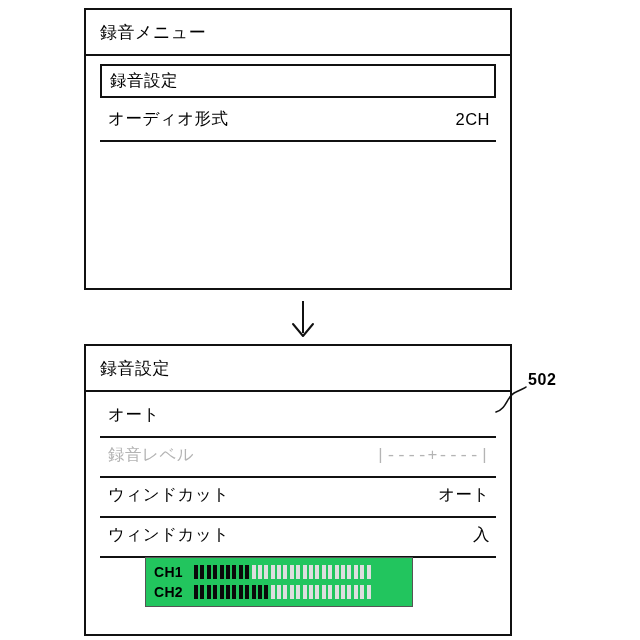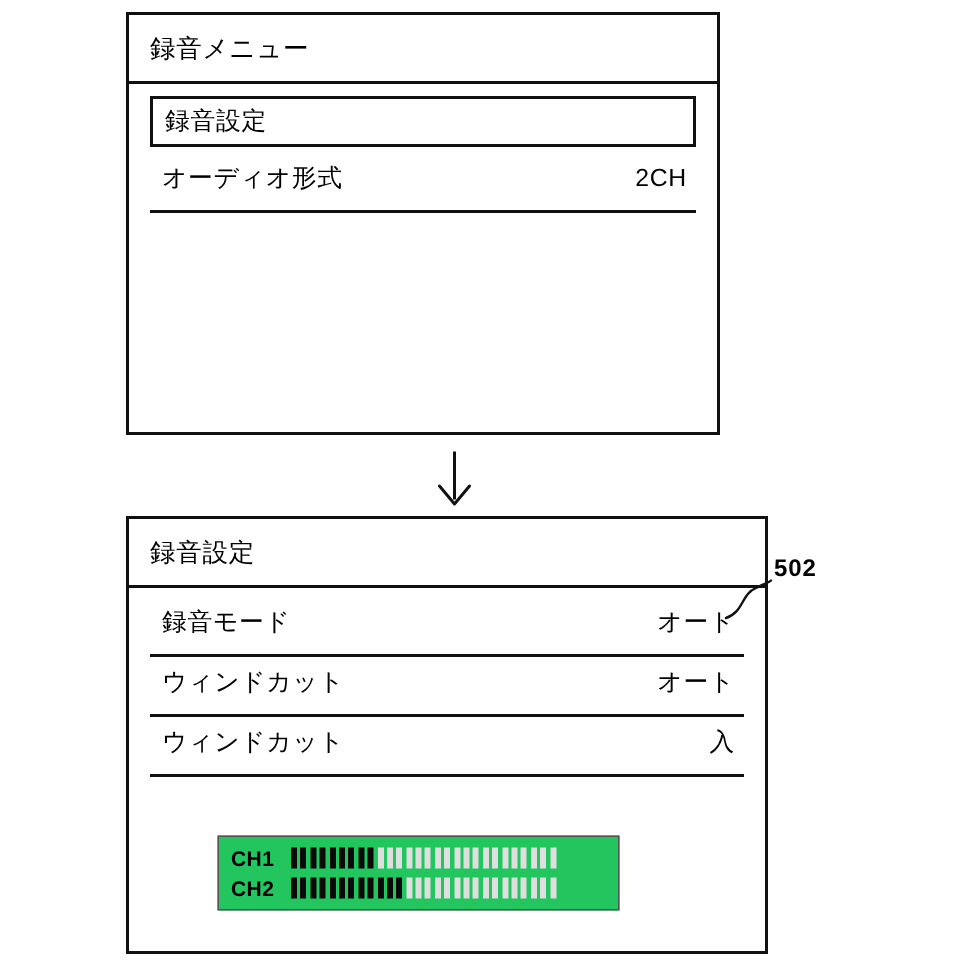--- a/index.html
+++ b/index.html
@@ -28,21 +28,21 @@
   
   .screen {
     position: absolute;
     box-sizing: border-box;
     background: #ffffff;
     border: 2px solid #111111;
   }
   #screen-501 {
     left: 84px;
     top: 8px;
-    width: 396px;
+    width: 428px;
     height: 282px;
   }
   #screen-502 {
     left: 84px;
     top: 344px;
     width: 428px;
     height: 292px;
   }
 
   
@@ -165,21 +165,21 @@
     height: 38px;
   }
 
   
   .callout {
     position: absolute;
     width: 110px;
     height: 56px;
   }
   #callout-501 { left: 508px; top: 34px; }
-  #callout-502 { left: 480px; top: 372px; }
+  #callout-502 { left: 492px; top: 372px; }
 
   .callout-number {
     position: absolute;
     left: 36px;
     top: 0px;
     font-size: 16px;
     font-weight: bold;
     letter-spacing: 0.6px;
     line-height: 1;
   }
@@ -225,24 +225,27 @@
 
   <div class="screen" id="screen-502">
 
     <div class="screen-title-bar">
       <span class="screen-title">録音設定</span>
     </div>
 
     <div class="menu-list">
 
       <div class="menu-row">
-        <span class="row-label">録音モード</span>
         <span class="row-value">オート</span>
       </div>
 
+      <div class="menu-row disabled">
+        <span class="row-label">録音レベル</span>
+        <span class="row-value level-slider">|----+----|</span>
+      </div>
 
       <div class="menu-row">
         <span class="row-label">ウィンドカット</span>
         <span class="row-value">オート</span>
       </div>
 
       <div class="menu-row">
         <span class="row-label">ウィンドカット</span>
         <span class="row-value">入</span>
       </div>

